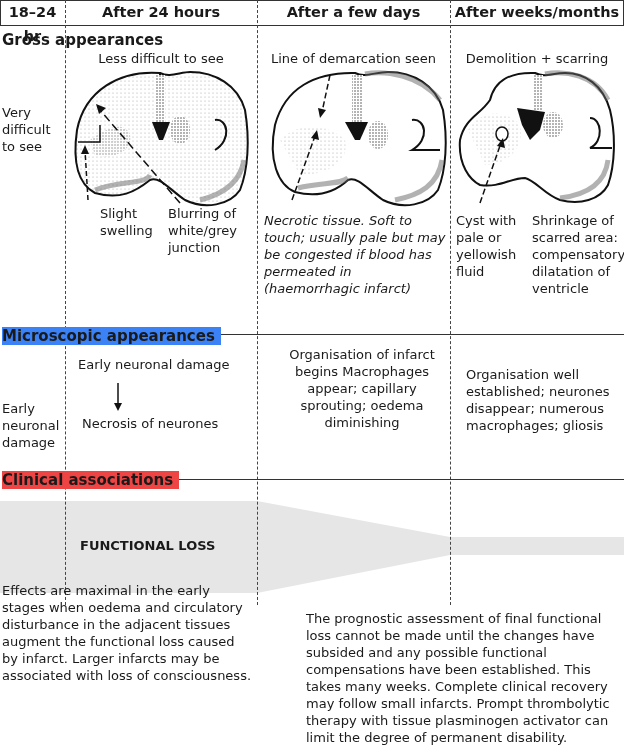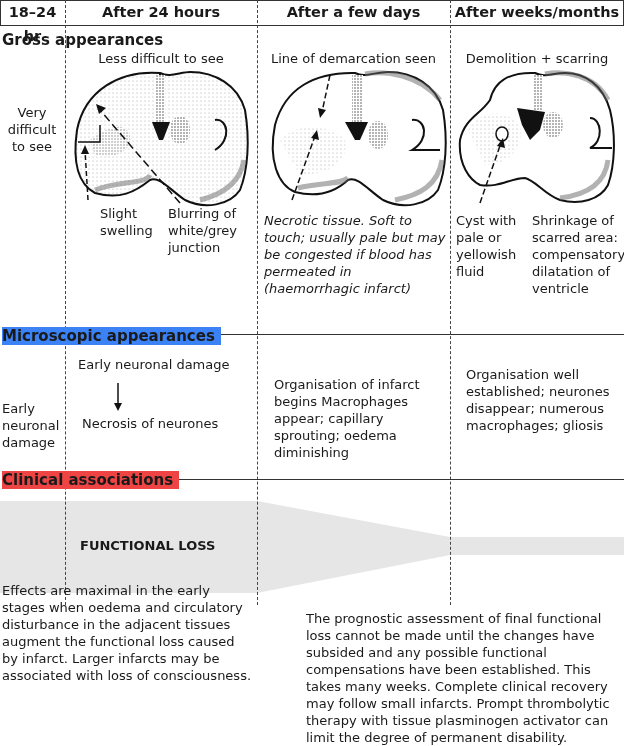--- a/index.html
+++ b/index.html
@@ -27,21 +27,21 @@
 <div class="hcell" style="left:65px;width:192px;">After 24 hours</div>
 <div class="hcell" style="left:257px;width:193px;">After a few days</div>
 <div class="hcell" style="left:450px;width:174px;">After weeks/months</div>
 
 <div class="vdash" style="left:65px;height:605px;"></div>
 <div class="vdash" style="left:257px;height:605px;"></div>
 <div class="vdash" style="left:450px;height:605px;"></div>
 
 <div class="sect" style="left:2px;top:31px;">Gross appearances</div>
 
-<div class="t" style="left:2px;top:104px;width:60px;text-align:center;">Very difficult to see</div>
+<div class="t" style="left:2px;top:104px;width:60px;">Very difficult to see</div>
 <div class="t c" style="left:65px;top:50px;width:192px;">Less difficult to see</div>
 <div class="t c" style="left:257px;top:50px;width:193px;">Line of demarcation seen</div>
 <div class="t c" style="left:450px;top:50px;width:174px;">Demolition + scarring</div>
 
 <svg width="624" height="746">
   <defs>
     <pattern id="stip" width="3" height="3" patternUnits="userSpaceOnUse">
       <rect width="3" height="3" fill="#fff"></rect>
       <circle cx="1" cy="1" r="0.8" fill="#555"></circle>
     </pattern>
@@ -109,21 +109,21 @@
 <div class="sect" style="left:2px;top:327px;background:#3b82f6;padding-right:6px;z-index:2;">Microscopic appearances</div>
 <div class="rule" style="left:140px;top:334px;width:484px;"></div>
 
 <div class="t" style="left:2px;top:400px;width:62px;">Early neuronal damage</div>
 <div class="t" style="left:78px;top:356px;width:180px;">Early neuronal damage</div>
 <svg width="624" height="746">
   <line x1="118" y1="383" x2="118" y2="405" stroke="#111" stroke-width="1.5"></line>
   <polygon points="114,403 122,403 118,411" fill="#111"></polygon>
 </svg>
 <div class="t" style="left:82px;top:415px;width:175px;">Necrosis of neurones</div>
-<div class="t" style="left:274px;top:376px;width:176px;">Organisation of infarct begins Macrophages appear; capillary sprouting; oedema diminishing</div>
+<div class="t" style="left:274px;top:346px;width:176px;text-align:center;">Organisation of infarct begins Macrophages appear; capillary sprouting; oedema diminishing</div>
 <div class="t" style="left:466px;top:366px;width:158px;">Organisation well established; neurones disappear; numerous macrophages; gliosis</div>
 
 <div class="sect" style="left:2px;top:471px;background:#ef4444;padding-right:6px;z-index:2;">Clinical associations</div>
 <div class="rule" style="left:120px;top:479px;width:504px;"></div>
 
 <div class="abs" style="left:80px;top:538px;font-weight:bold;font-size:13px;">FUNCTIONAL LOSS</div>
 
 <div class="t" style="left:2px;top:582px;width:250px;">Effects are maximal in the early stages when oedema and circulatory disturbance in the adjacent tissues augment the functional loss caused by infarct. Larger infarcts may be associated with loss of consciousness.</div>
 <div class="t" style="left:306px;top:610px;width:318px;">The prognostic assessment of final functional loss cannot be made until the changes have subsided and any possible functional compensations have been established. This takes many weeks. Complete clinical recovery may follow small infarcts. Prompt thrombolytic therapy with tissue plasminogen activator can limit the degree of permanent disability.</div>
 

